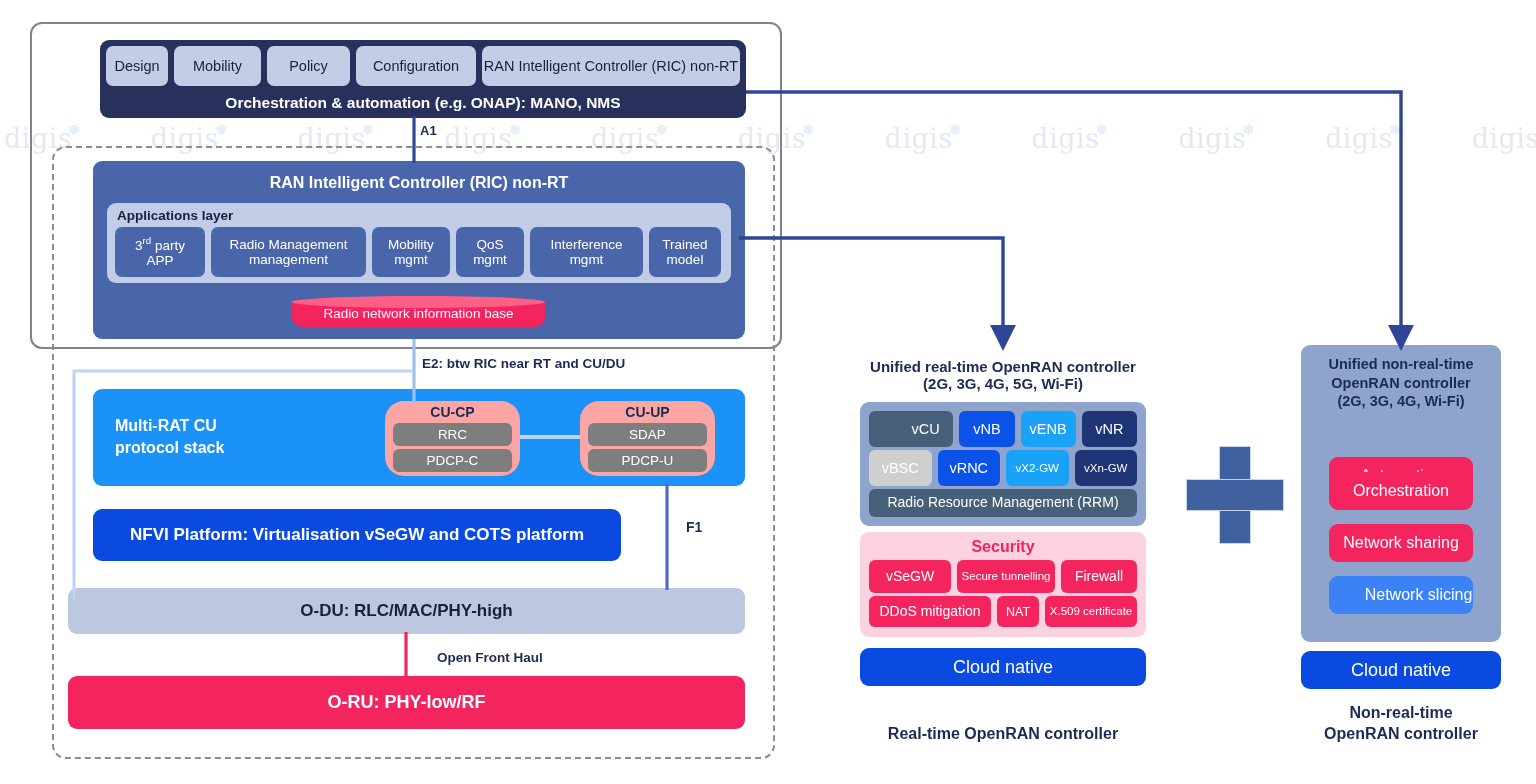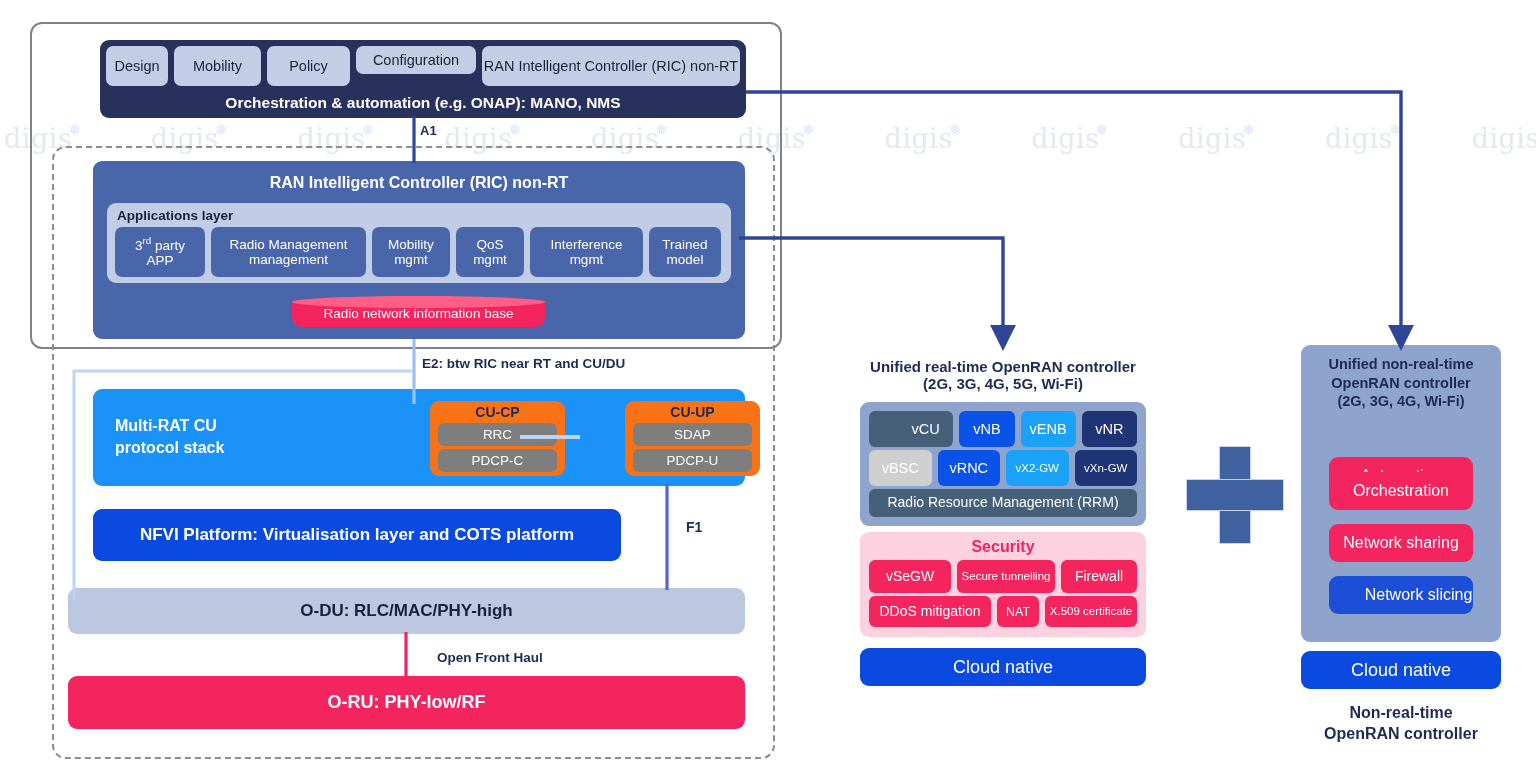--- a/index.html
+++ b/index.html
@@ -23,21 +23,21 @@
   .blk{border-radius:9px;}
   .navy{background:#27315c;color:#fff;}
   .chipLight{background:#c3cde6;color:#16213f;border-radius:7px;}
   .ricBlue{background:#4a66ab;color:#fff;}
   .appsLayer{background:#c1cce6;color:#16213f;border-radius:9px;}
   .appChip{background:#4a66ab;color:#fff;border-radius:7px;}
   .pinkChip{background:#f4245e;color:#fff;}
   .cyan{background:#1a92f7;color:#fff;}
   .darkblue{background:#0a4ae0;color:#fff;}
   .lavender{background:#bcc7e0;color:#16213f;}
-  .graybox{background:#f97316;color:#1d2a53;border-radius:9px;margin-left:45px;}
+  .graybox{background:#fca5a5;color:#1d2a53;border-radius:19px;}
   .graychip{background:#7e7e7e;color:#fff;border-radius:6px;}
 
   
   svg.links{position:absolute;left:0;top:0;width:1536px;height:784px;z-index:6;pointer-events:none;}
 
   .sup{font-size:.72em;vertical-align:super;}
 </style>
 </head>
 <body>
 
@@ -58,21 +58,21 @@
     </div>
 
   <div class="abs" id="solid-frame"></div>
   <div class="abs" id="dashed-frame"></div>
 
   <div class="abs blk navy" style="left:100px;top:40px;width:646px;height:78px;z-index:4;">
     <div class="abs" style="left:6px;top:6px;width:634px;height:40px;display:flex;gap:6px;">
       <div class="chipLight ctr" style="width:62px;height:40px;font-size:14.5px;">Design</div>
       <div class="chipLight ctr" style="width:87px;height:40px;font-size:14.5px;">Mobility</div>
       <div class="chipLight ctr" style="width:83px;height:40px;font-size:14.5px;">Policy</div>
-      <div class="chipLight ctr" style="width:120px;height:28px;font-size:14.5px;">Configuration</div>
+      <div class="chipLight ctr" style="width:120px;height:40px;font-size:14.5px;">Configuration</div>
       <div class="chipLight ctr" style="flex:1;height:40px;font-size:14.5px;">RAN Intelligent Controller (RIC) non-RT</div>
     </div>
     <div class="abs ctr" style="left:0;top:50px;width:646px;height:26px;font-size:15.5px;font-weight:bold;">Orchestration &amp; automation (e.g. ONAP): MANO, NMS</div>
   </div>
 
   <div class="abs" style="left:420px;top:123px;font-size:13px;font-weight:bold;z-index:7;">A1</div>
 
   <div class="abs blk ricBlue" style="left:93px;top:161px;width:652px;height:178px;z-index:4;">
     <div class="abs ctr" style="left:0;top:10px;width:652px;height:24px;font-size:16px;font-weight:bold;">RAN Intelligent Controller (RIC) non-RT</div>
 
@@ -129,21 +129,21 @@
 
     <div class="abs graybox" style="left:487px;top:12px;width:135px;height:75px;">
       <div class="abs ctr" style="left:0;top:3px;width:135px;height:18px;font-size:14px;font-weight:bold;">CU-UP</div>
       <div class="abs graychip ctr" style="left:8px;top:22px;width:119px;height:23px;font-size:13.5px;">SDAP</div>
       <div class="abs graychip ctr" style="left:8px;top:48px;width:119px;height:23px;font-size:13.5px;">PDCP-U</div>
     </div>
 
     <div class="abs" style="left:427px;top:46px;width:60px;height:4px;background:#bcd4f5;"></div>
   </div>
 
-  <div class="abs blk darkblue ctr" style="left:93px;top:509px;width:528px;height:52px;font-size:17px;font-weight:bold;z-index:4;">NFVI Platform: Virtualisation layer and COTS platform</div>
+  <div class="abs blk darkblue ctr" style="left:93px;top:509px;width:528px;height:52px;font-size:17px;font-weight:bold;z-index:4;">NFVI Platform: Virtualisation vSeGW and COTS platform</div>
 
   <div class="abs" style="left:686px;top:519px;font-size:14px;font-weight:bold;z-index:7;">F1</div>
 
   <div class="abs blk lavender ctr" style="left:68px;top:588px;width:677px;height:46px;font-size:17px;font-weight:bold;z-index:4;">O-DU: RLC/MAC/PHY-high</div>
 
   <div class="abs" style="left:413px;top:650px;font-size:13.5px;font-weight:bold;z-index:7;margin-left:24px;">Open Front Haul</div>
 
   <div class="abs blk pinkChip ctr" style="left:68px;top:676px;width:677px;height:53px;font-size:18px;font-weight:bold;z-index:4;">O-RU: PHY-low/RF</div>
 
   <div class="abs" id="mid-dashed-inner" style="left:842px;top:345px;width:322px;height:369px;z-index:4;">
@@ -178,36 +178,37 @@
       <div class="abs" style="left:9px;top:64px;width:268px;height:31px;display:flex;gap:6px;">
         <div class="ctr" style="width:122px;border-radius:6px;background:#f4245e;color:#fff;font-size:14px;">DDoS mitigation</div>
         <div class="ctr" style="width:42px;border-radius:6px;background:#f4245e;color:#fff;font-size:12.5px;">NAT</div>
         <div class="ctr" style="flex:1;border-radius:6px;background:#f4245e;color:#fff;font-size:11.5px;">X.509 certificate</div>
       </div>
     </div>
 
     <div class="abs ctr blk" style="left:18px;top:303px;width:286px;height:38px;background:#0a4ae0;color:#fff;font-size:18px;">Cloud native</div>
   </div>
 
+  <div class="abs ctr" style="left:842px;top:722px;width:322px;height:24px;font-size:16px;font-weight:bold;z-index:5;">Real-time OpenRAN controller</div>
 
   <div class="abs" style="left:1186px;top:446px;width:98px;height:98px;z-index:5;">
     <div class="abs" style="left:33px;top:0;width:32px;height:98px;background:#40619f;border:1.5px solid #c8d4e8;"></div>
     <div class="abs" style="left:0;top:33px;width:98px;height:32px;background:#40619f;border:1.5px solid #c8d4e8;"></div>
   </div>
 
   <div class="abs blk" style="left:1301px;top:345px;width:200px;height:297px;background:#8fa4cd;z-index:4;">
     <div class="abs ctr" style="left:8px;top:9px;width:184px;height:58px;font-size:14.5px;font-weight:bold;flex-direction:column;line-height:1.28;">
       <span>Unified non-real-time</span>
       <span>OpenRAN controller</span>
       <span>(2G, 3G, 4G, Wi-Fi)</span>
     </div>
     <div class="abs ctr blk" style="left:28px;top:75px;width:144px;height:38px;background:#f4245e;color:#fef9c3;font-size:16px;margin-top:37px;">Automation</div>
     <div class="abs ctr blk" style="left:28px;top:179px;width:144px;height:38px;background:#f4245e;color:#fff;font-size:16px;">Network sharing</div>
     <div class="abs ctr blk" style="left:28px;top:127px;width:144px;height:38px;background:#f4245e;color:#fff;font-size:16px;">Orchestration</div>
-    <div class="abs ctr blk" style="left:28px;top:231px;width:144px;height:38px;background:#1d4ed8;color:#fff;font-size:16px;padding-left:35px;">Network slicing</div>
+    <div class="abs ctr blk" style="left:28px;top:231px;width:144px;height:38px;background:#3b82f6;color:#fff;font-size:16px;padding-left:35px;">Network slicing</div>
   </div>
 
   <div class="abs ctr blk" style="left:1301px;top:651px;width:200px;height:38px;background:#0a4ae0;color:#fff;font-size:18px;z-index:5;">Cloud native</div>
 
   <div class="abs ctr" style="left:1301px;top:700px;width:200px;height:48px;font-size:16px;font-weight:bold;flex-direction:column;line-height:1.3;z-index:5;">
     <span>Non-real-time</span>
     <span>OpenRAN controller</span>
   </div>
 
   <svg class="links" viewBox="0 0 1536 784">

